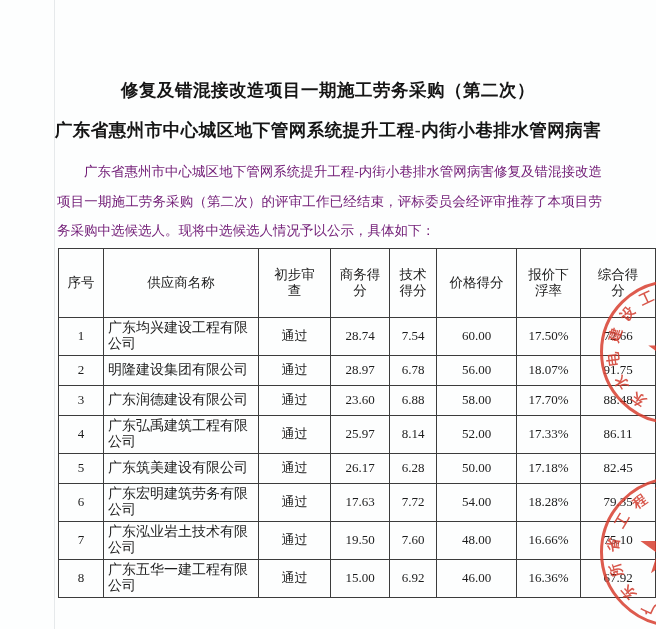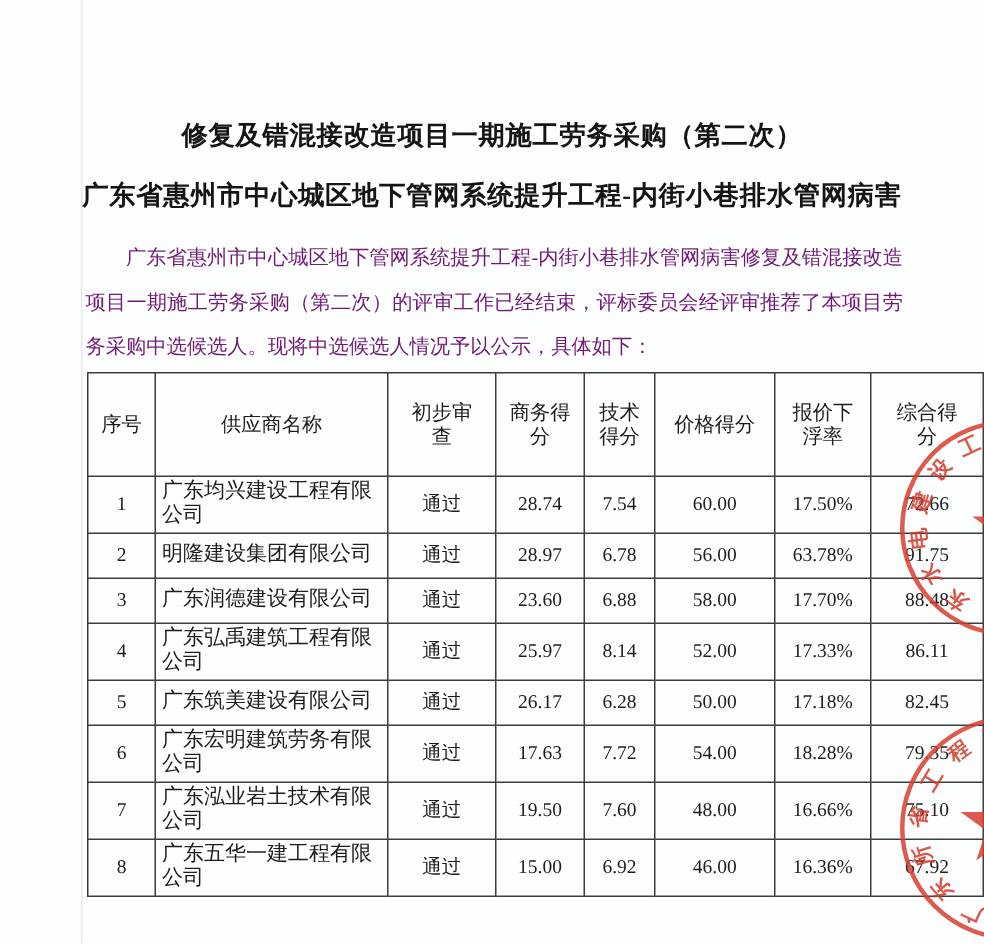--- a/index.html
+++ b/index.html
@@ -133,21 +133,21 @@
       <td>72.66</td>
       <td>1</td>
     </tr>
     <tr class="h1">
       <td>2</td>
       <td class="name-cell">明隆建设集团有限公司</td>
       <td>通过</td>
       <td>28.97</td>
       <td>6.78</td>
       <td>56.00</td>
-      <td>63.78%</td>
+      <td>18.07%</td>
       <td>91.75</td>
       <td>2</td>
     </tr>
     <tr class="h1">
       <td>3</td>
       <td class="name-cell">广东润德建设有限公司</td>
       <td>通过</td>
       <td>23.60</td>
       <td>6.88</td>
       <td>58.00</td>

